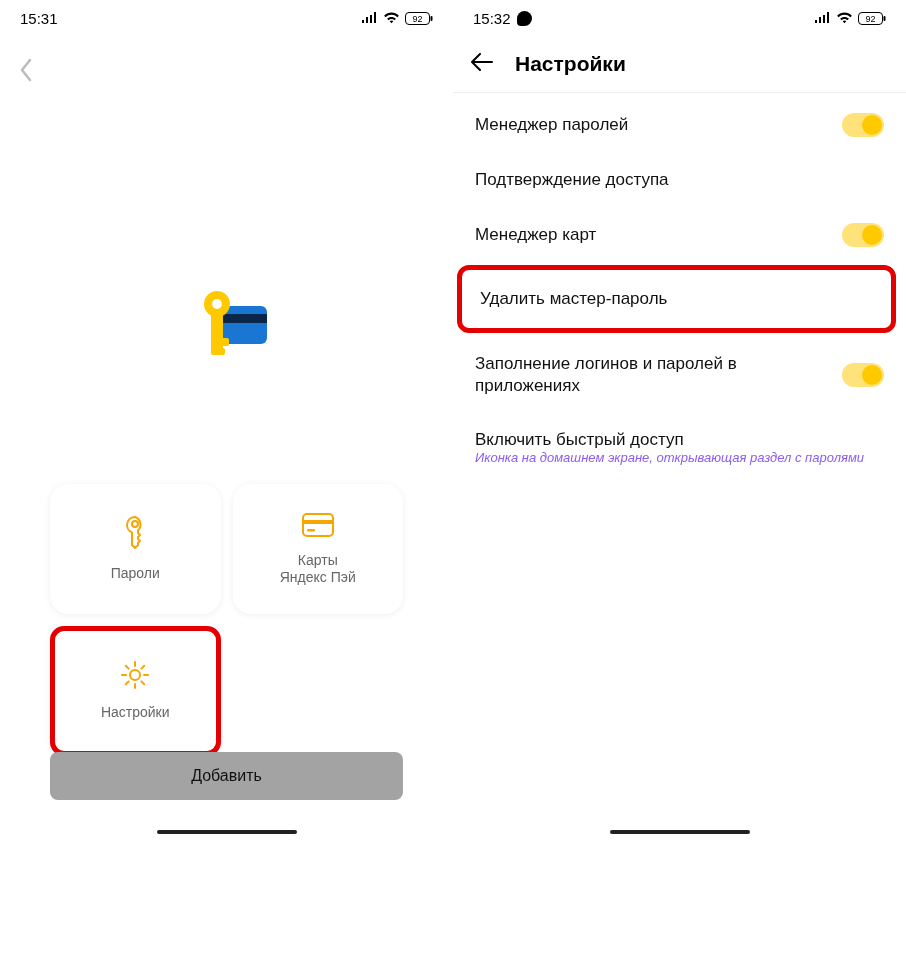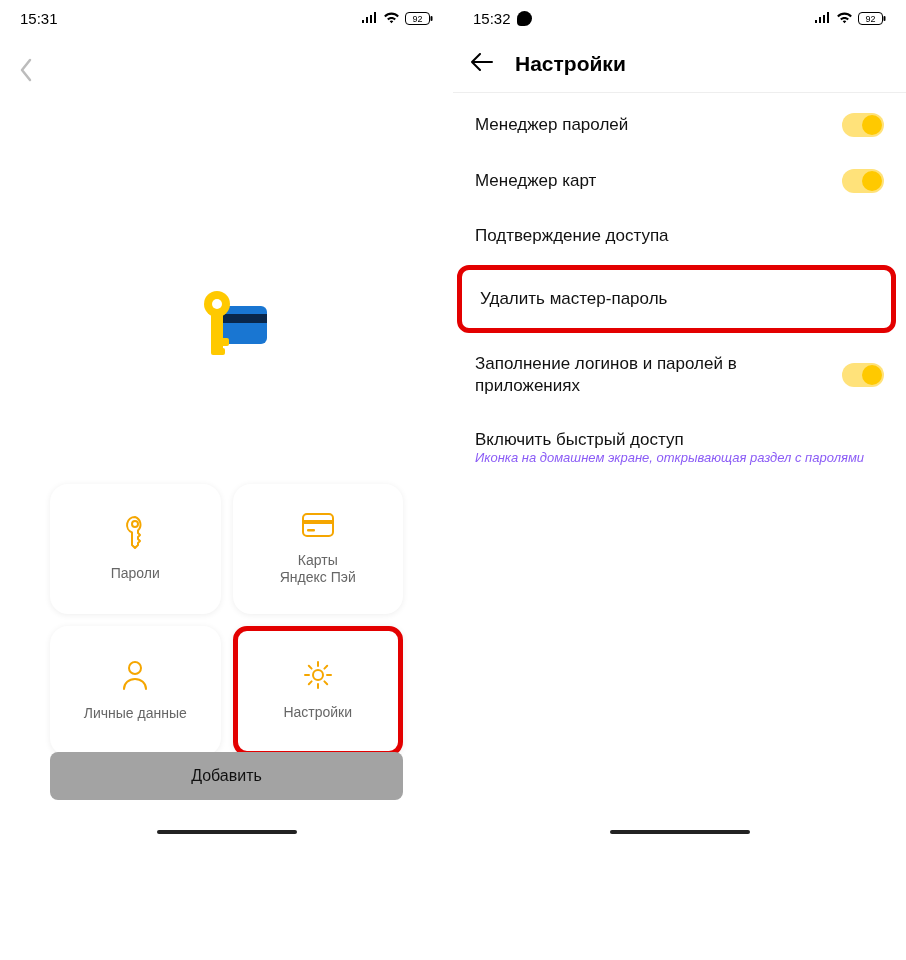--- a/index.html
+++ b/index.html
@@ -228,27 +228,20 @@
     </div>
     <div class="card">
       <svg width="34" height="26" viewBox="0 0 34 26">
           <rect x="2" y="2" width="30" height="22" rx="4" fill="none" stroke="#f5a600" stroke-width="2"></rect>
           <rect x="2" y="8" width="30" height="4" fill="#f5a600"></rect>
           <rect x="6" y="17" width="8" height="2.5" rx="1" fill="#f5a600"></rect>
         </svg>
       <div class="card-label" style="white-space:pre-line">Карты
 Яндекс Пэй</div>
     </div>
-    <div class="card">
-      <svg width="28" height="32" viewBox="0 0 28 32">
-          <circle cx="14" cy="9" r="6" fill="none" stroke="#f5a600" stroke-width="2"></circle>
-          <path d="M3 30c0-6 5-10 11-10s11 4 11 10" fill="none" stroke="#f5a600" stroke-width="2" stroke-linecap="round"></path>
-        </svg>
-      <div class="card-label">Личные данные</div>
-    </div>
     <div class="card highlight">
       <svg width="30" height="30" viewBox="0 0 30 30">
           <circle cx="15" cy="15" r="5" fill="none" stroke="#f5a600" stroke-width="2"></circle>
           <g stroke="#f5a600" stroke-width="2" stroke-linecap="round">
             <line x1="15" y1="2" x2="15" y2="6"></line>
             <line x1="15" y1="24" x2="15" y2="28"></line>
             <line x1="2" y1="15" x2="6" y2="15"></line>
             <line x1="24" y1="15" x2="28" y2="15"></line>
             <line x1="5.8" y1="5.8" x2="8.6" y2="8.6"></line>
             <line x1="21.4" y1="21.4" x2="24.2" y2="24.2"></line>
@@ -299,26 +292,26 @@
   </div>
 
   <div class="settings-list">
 
     <div class="row">
       <div class="row-text">Менеджер паролей</div>
       <div class="toggle"></div>
     </div>
 
     <div class="row">
+      <div class="row-text">Подтверждение доступа</div>
+    </div>
+
+    <div class="row">
       <div class="row-text">Менеджер карт</div>
       <div class="toggle"></div>
-    </div>
-
-    <div class="row">
-      <div class="row-text">Подтверждение доступа</div>
     </div>
 
     <div class="row row-highlight">
       <div class="row-text">Удалить мастер-пароль</div>
     </div>
 
     <div class="row">
       <div class="row-text">Заполнение логинов и паролей в приложениях</div>
       <div class="toggle"></div>
     </div>

